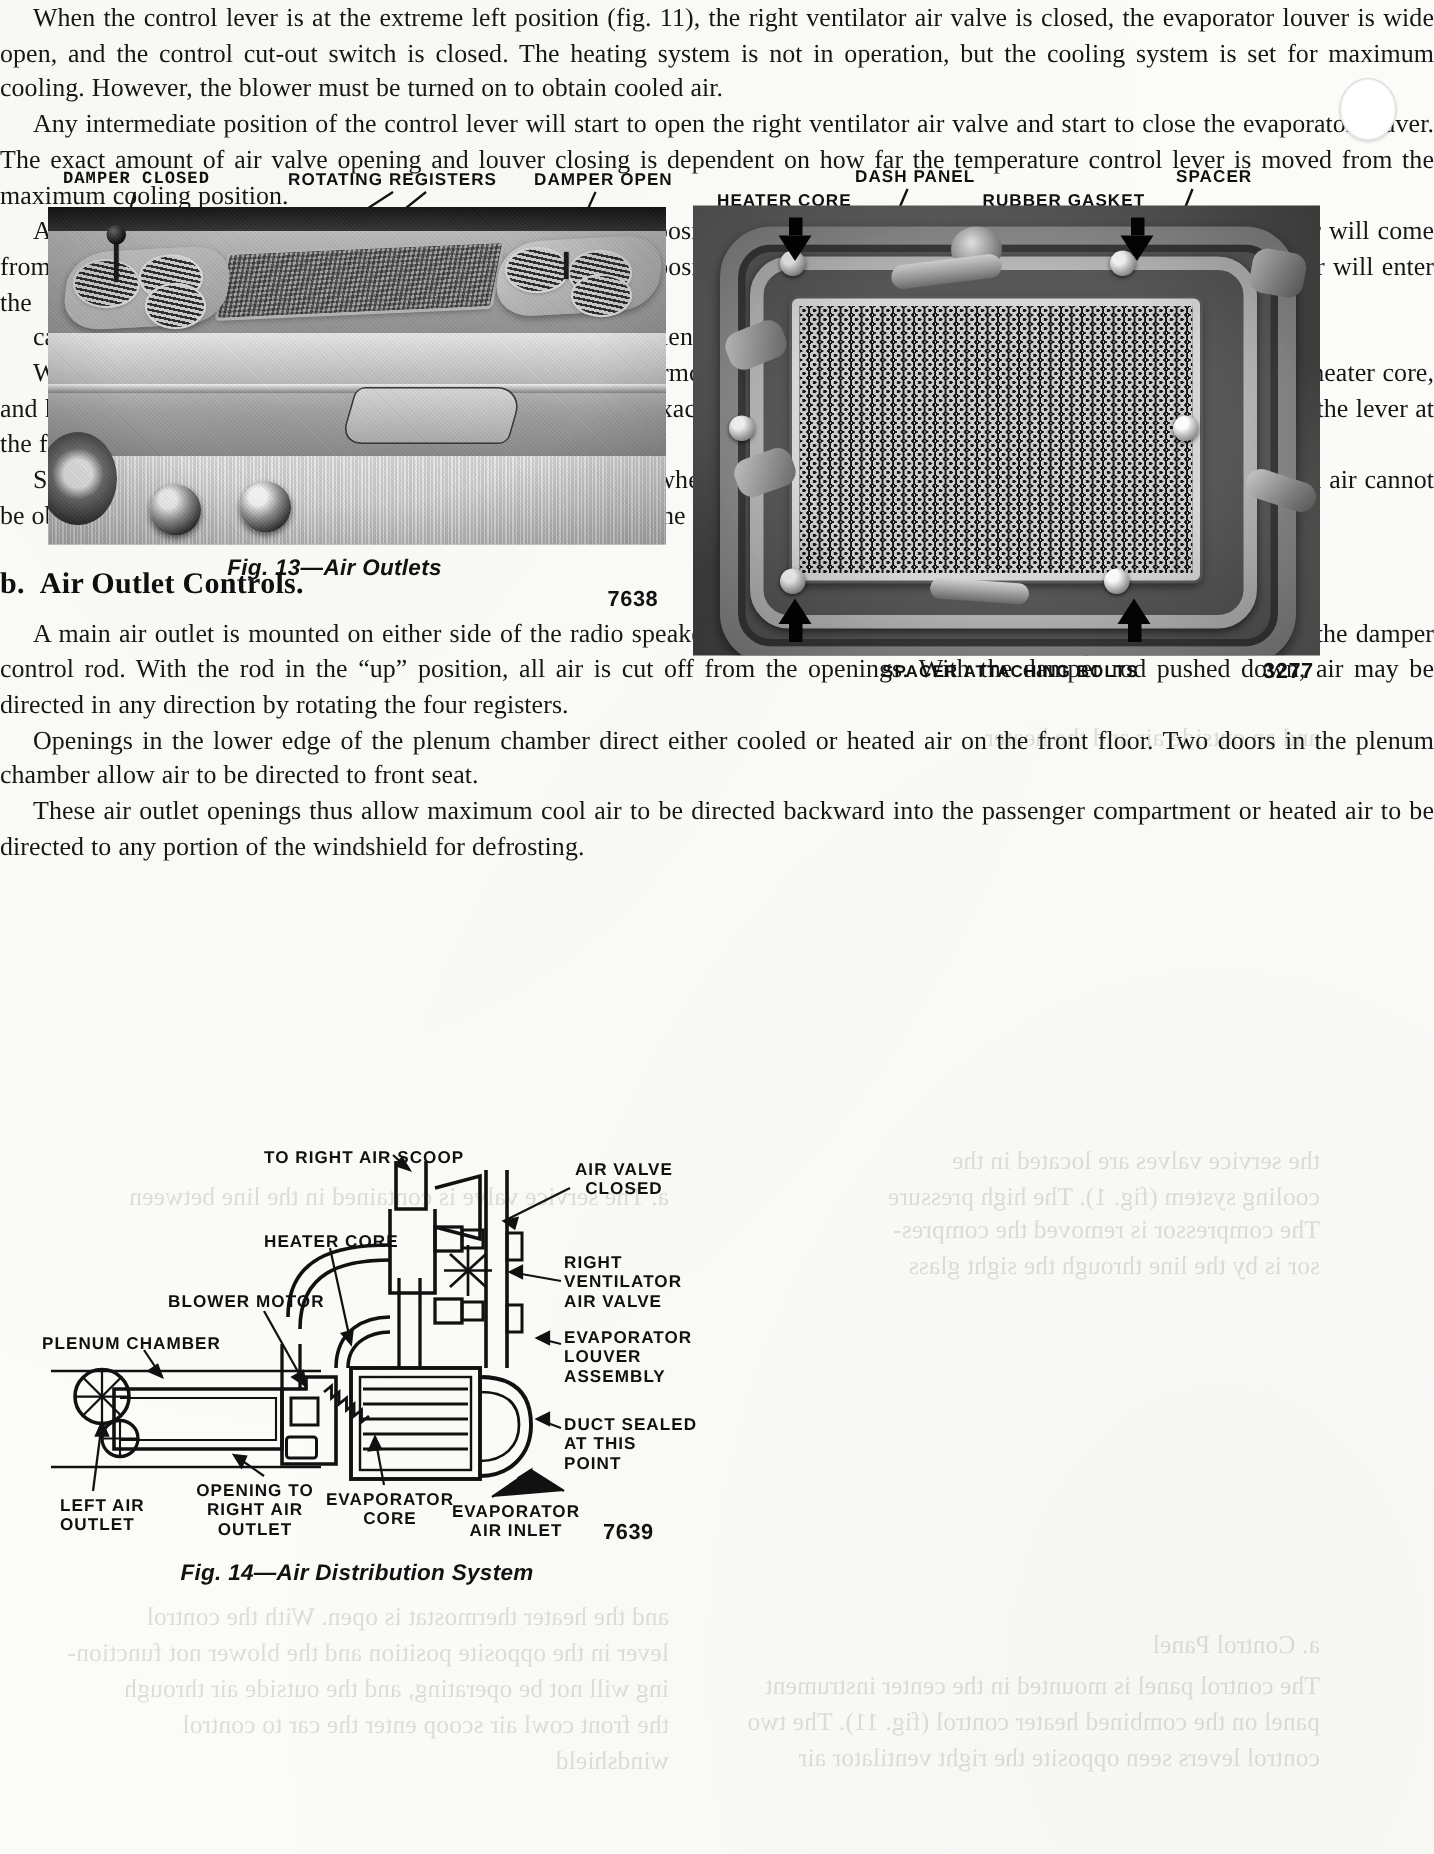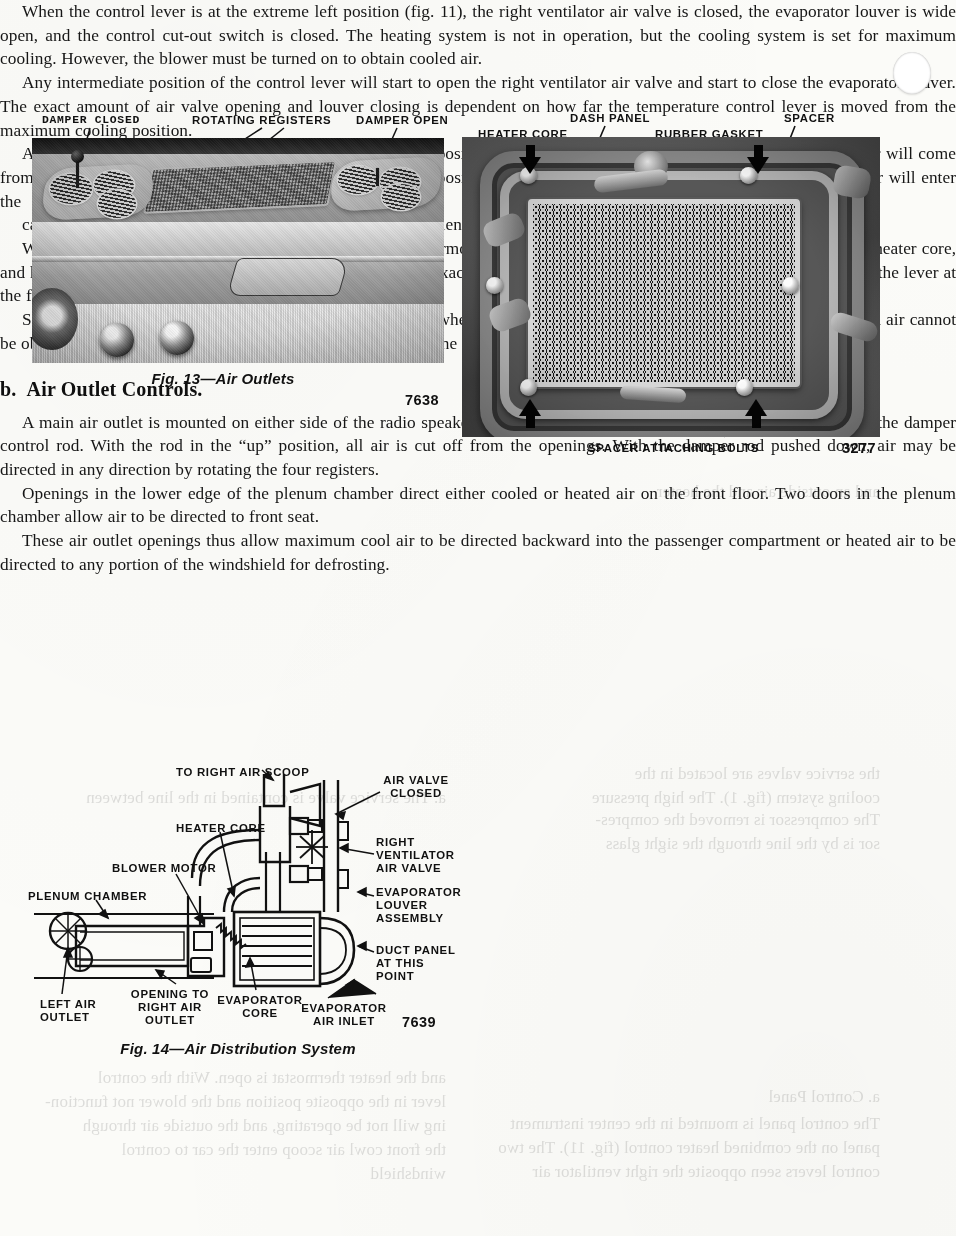--- a/index.html
+++ b/index.html
@@ -484,21 +484,21 @@
 CLOSED</div>
     <div class="callout" style="left:148px; top:56px;">HEATER CORE</div>
     <div class="callout" style="left:348px; top:70px;">RIGHT
 VENTILATOR
 AIR VALVE</div>
     <div class="callout" style="left:84px;  top:96px;">BLOWER MOTOR</div>
     <div class="callout" style="left:348px; top:120px;">EVAPORATOR
 LOUVER
 ASSEMBLY</div>
     <div class="callout" style="left:0;     top:124px;">PLENUM CHAMBER</div>
-    <div class="callout" style="left:348px; top:178px;">DUCT PANEL
+    <div class="callout" style="left:348px; top:178px;">DUCT SEALED
 AT THIS
 POINT</div>
     <div class="callout" style="left:12px;  top:232px;">LEFT AIR
 OUTLET</div>
     <div class="callout ctr" style="left:94px;  top:222px; width:96px;">OPENING TO
 RIGHT AIR
 OUTLET</div>
     <div class="callout ctr" style="left:186px; top:228px; width:92px;">EVAPORATOR
 CORE</div>
     <div class="callout ctr" style="left:268px; top:236px; width:96px;">EVAPORATOR

